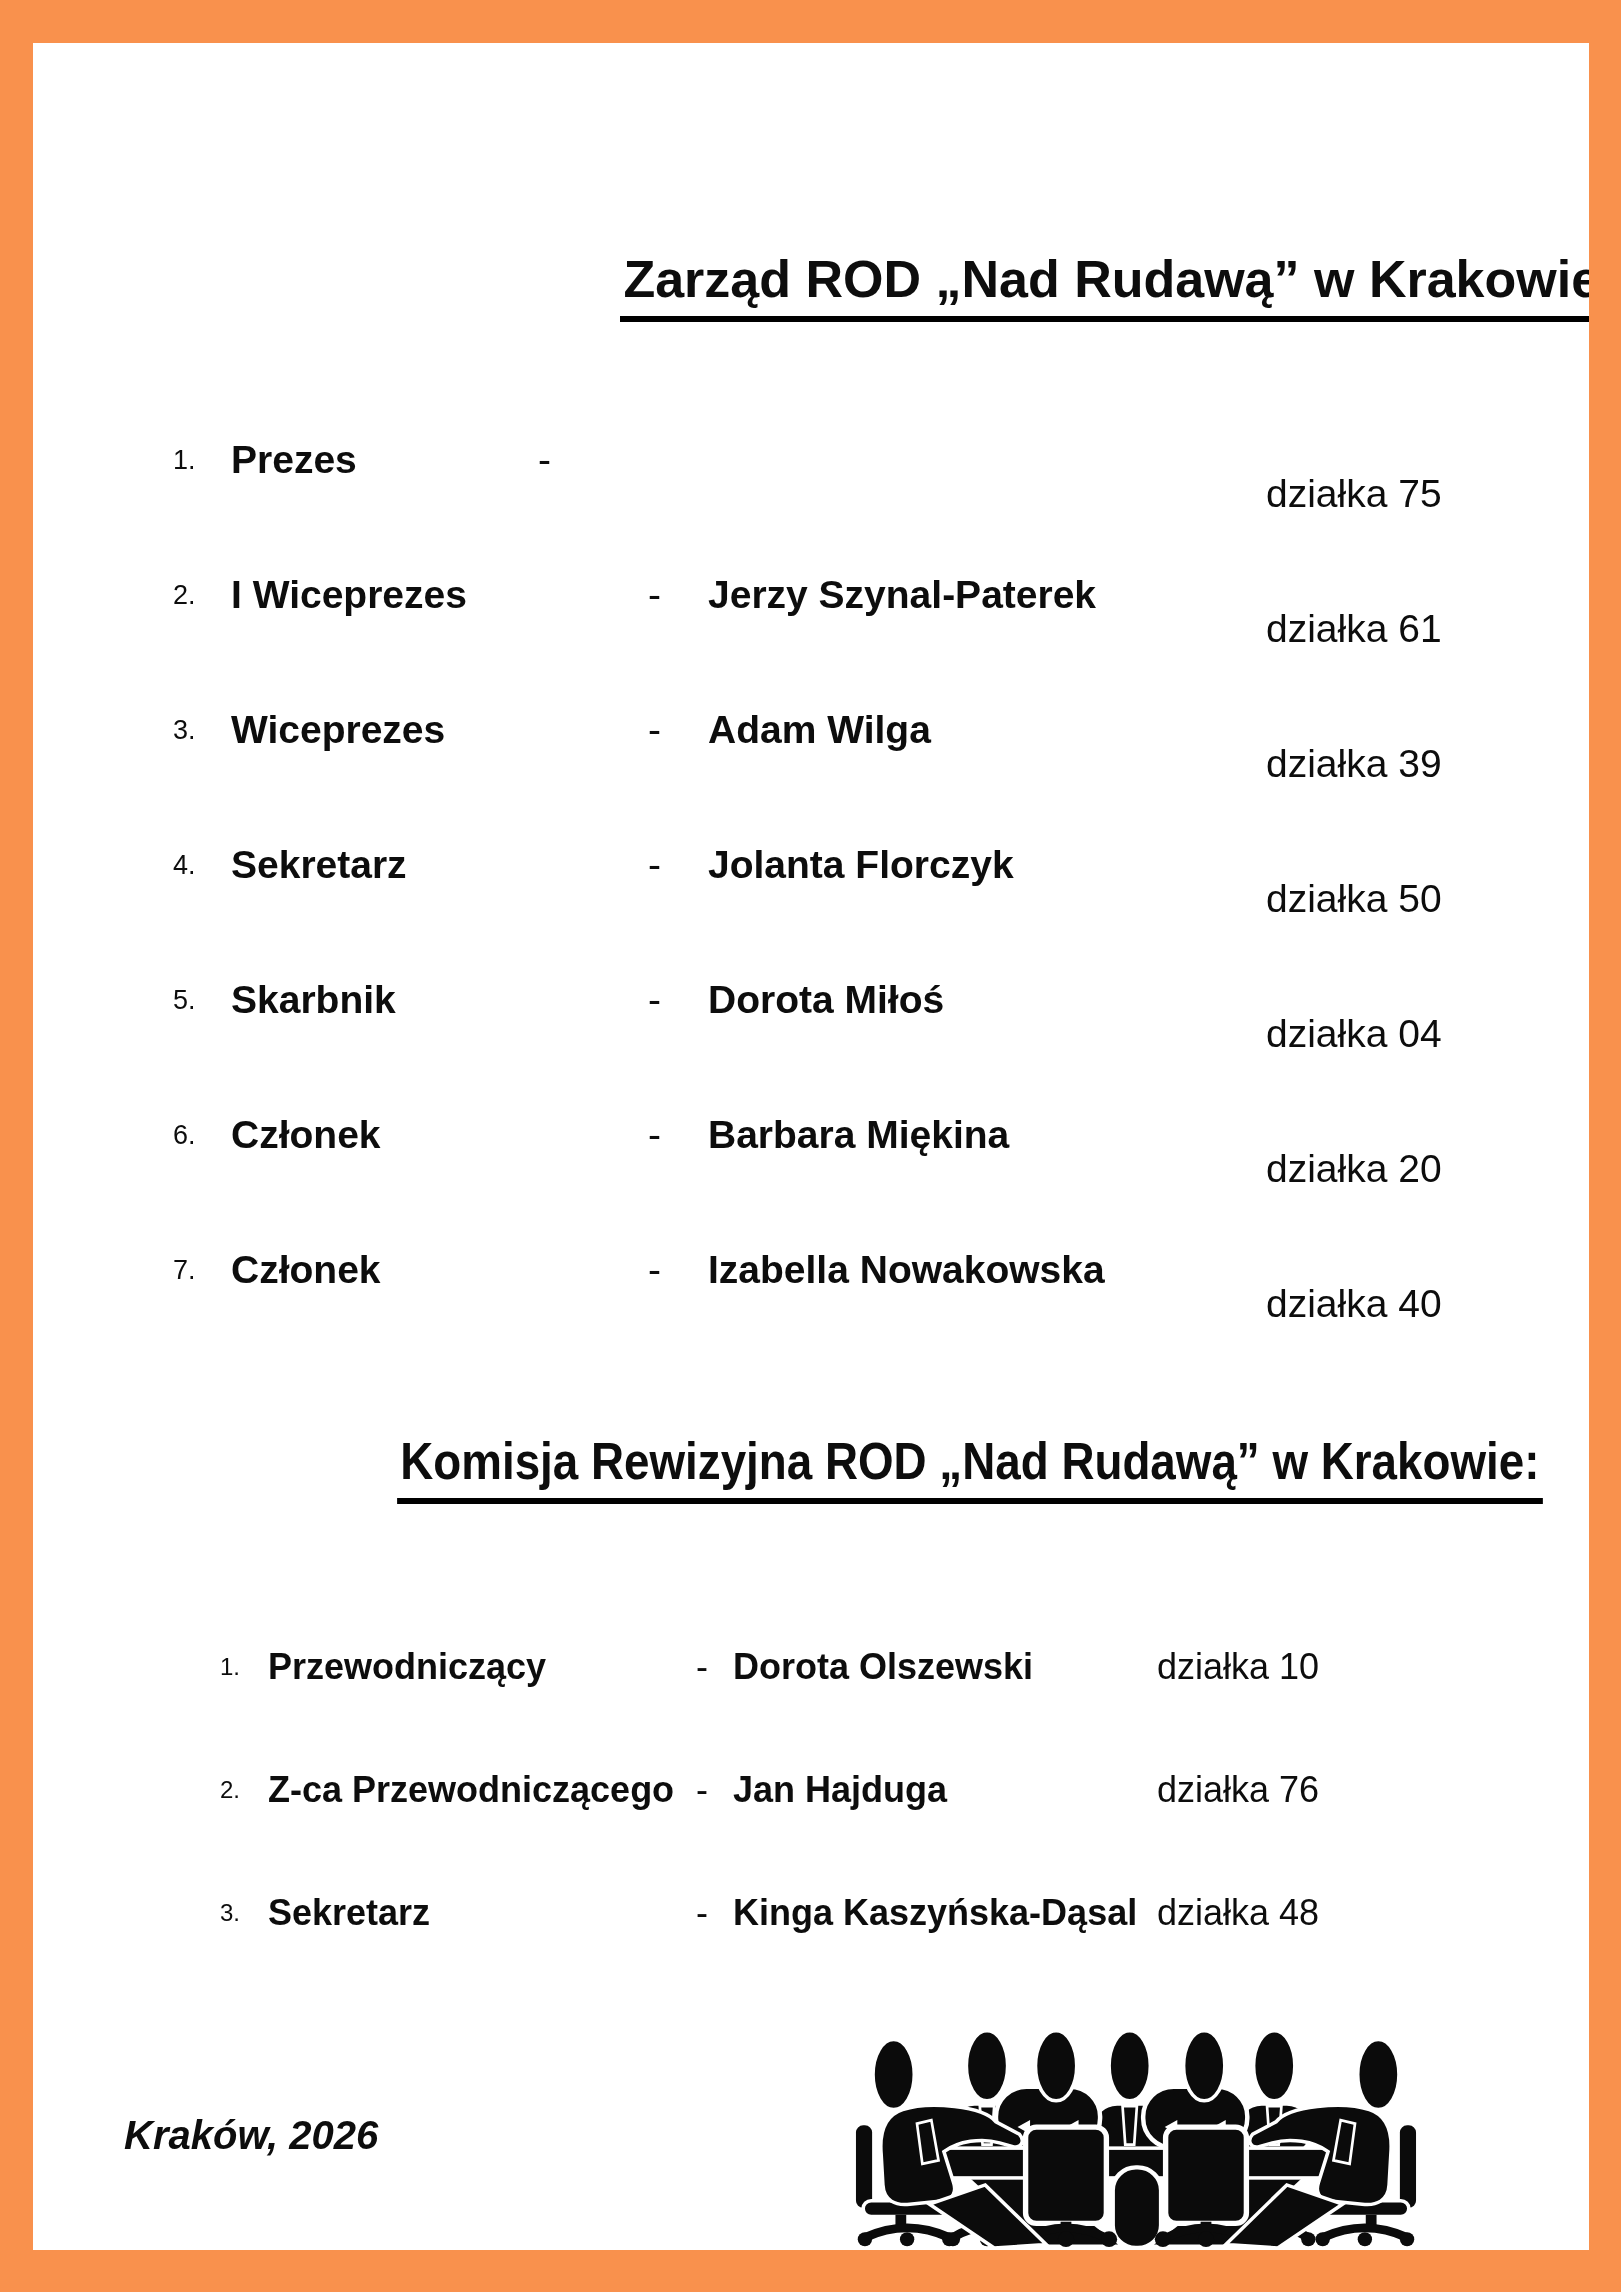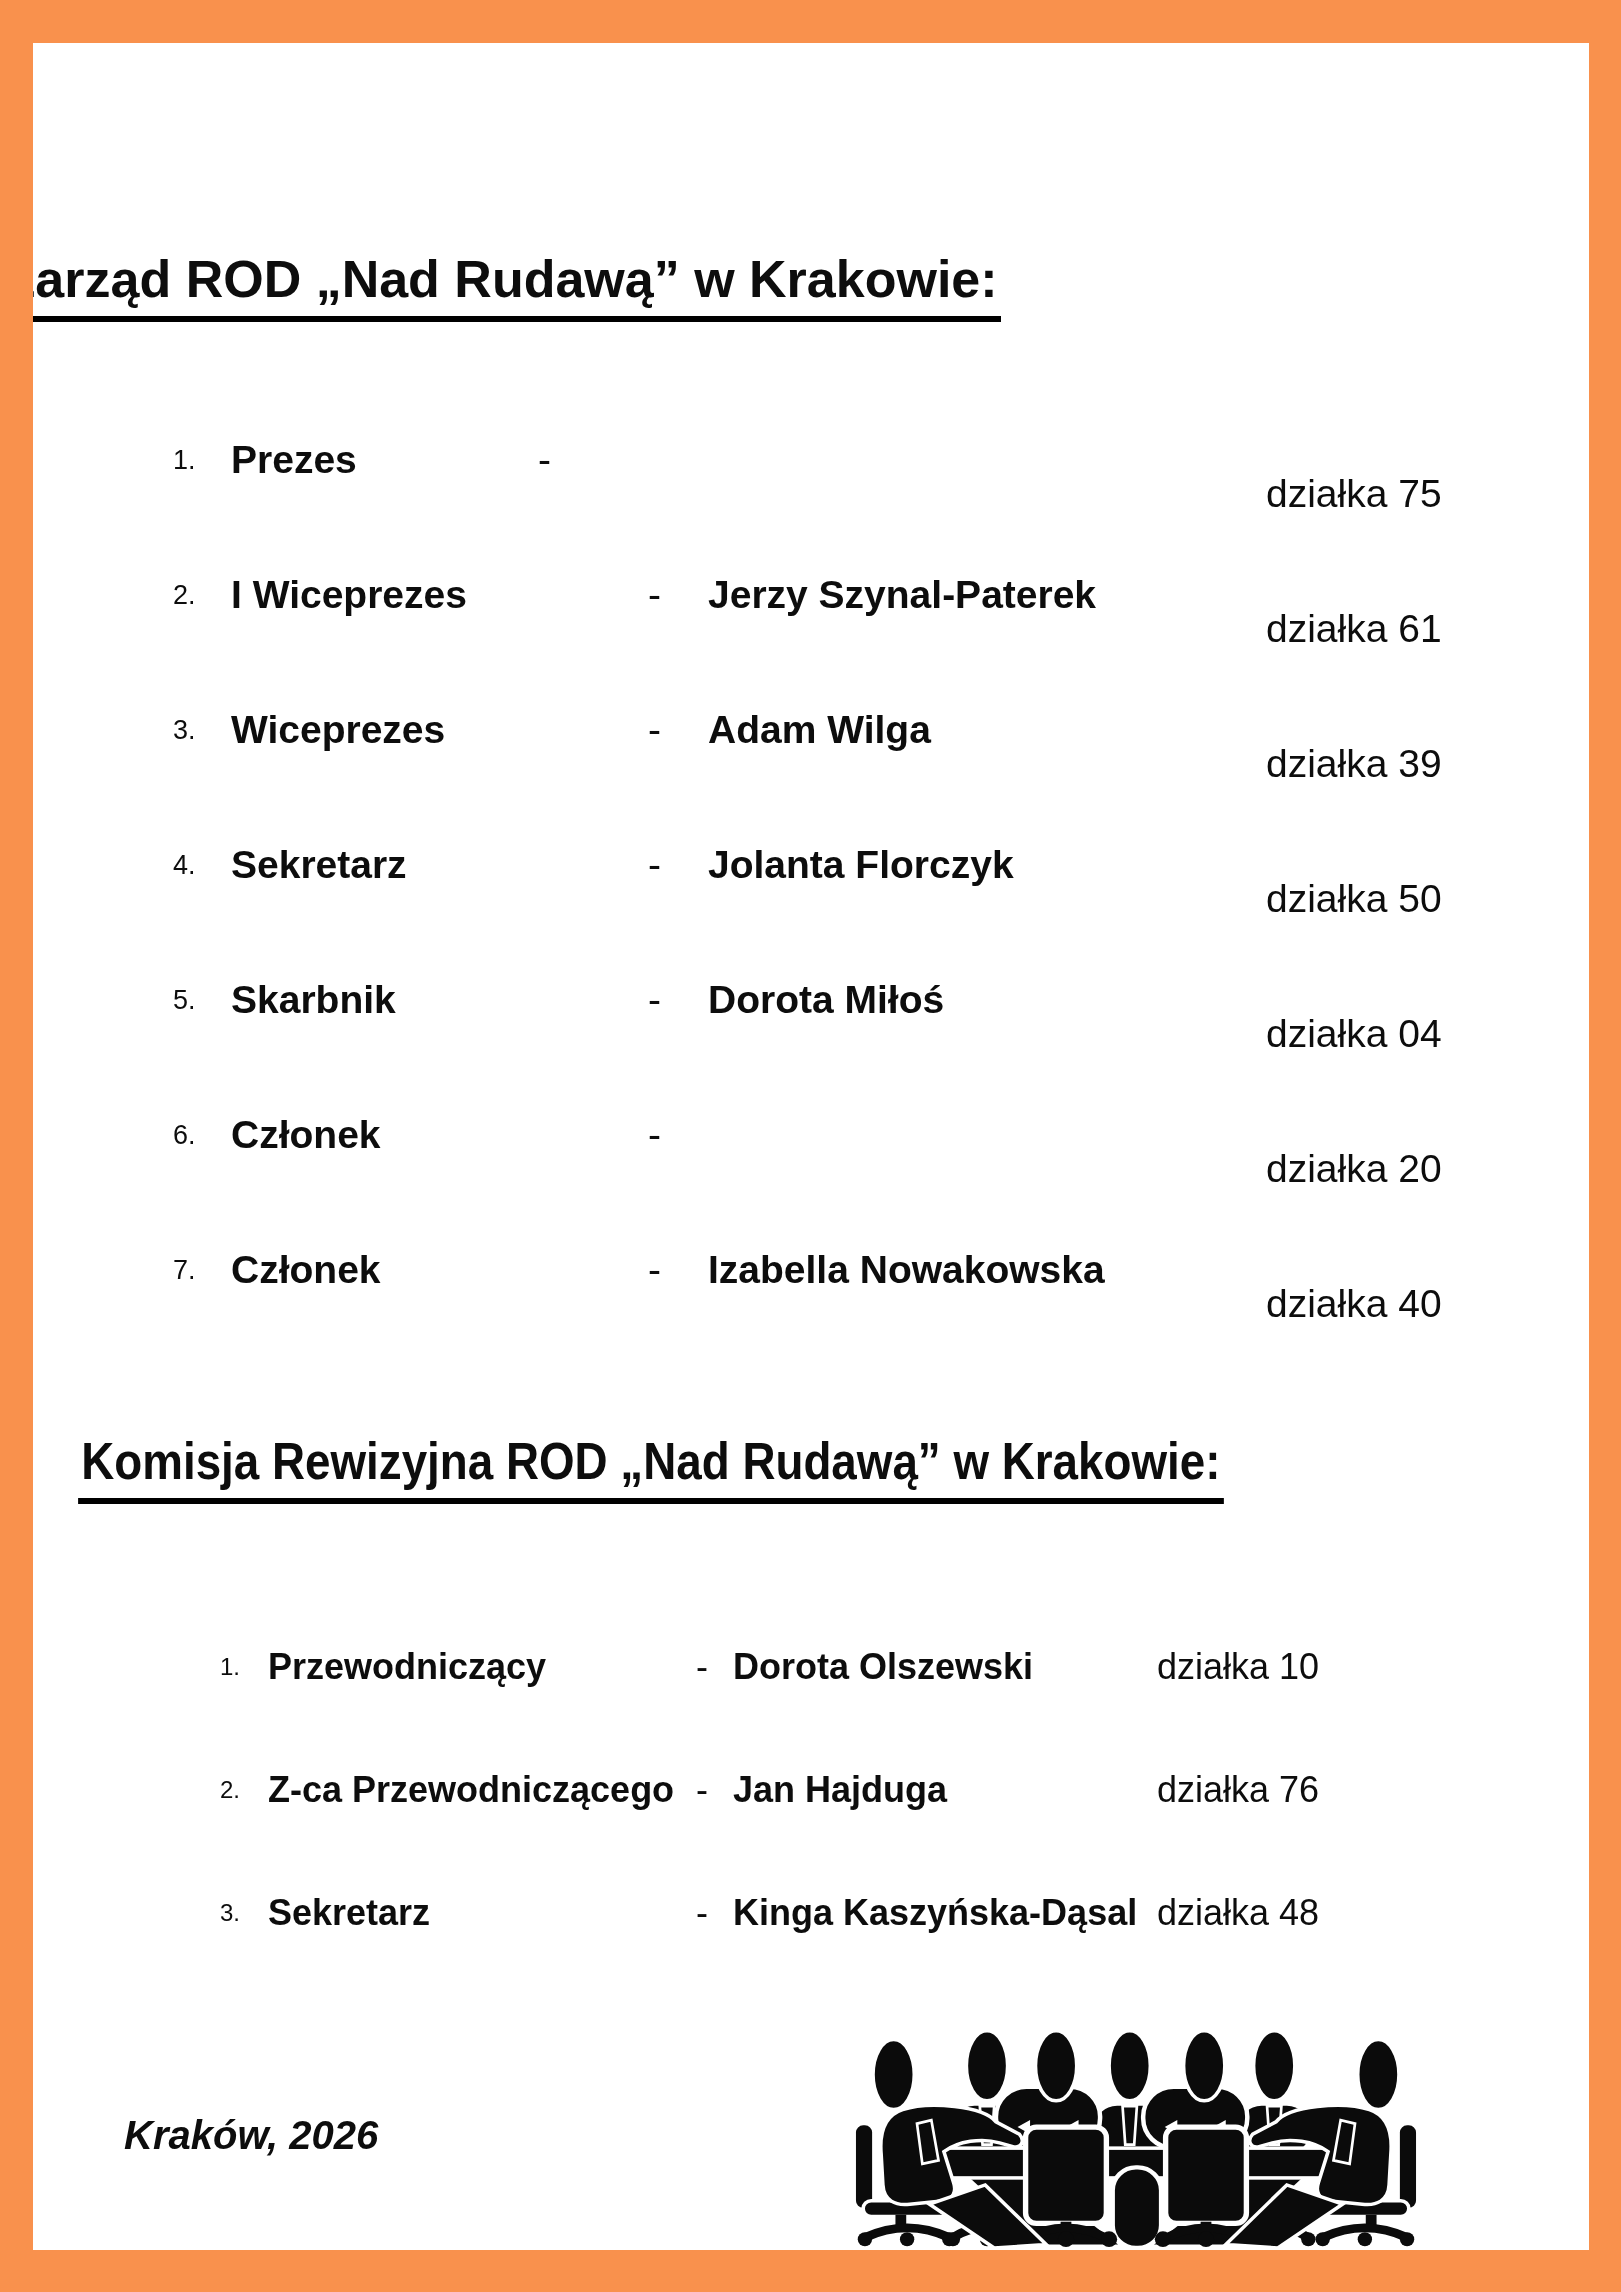--- a/index.html
+++ b/index.html
@@ -8,21 +8,21 @@
     position:relative; width:1621px; height:2293px; background:#ffffff;
     overflow:hidden; font-family:"Liberation Sans", sans-serif; color:var(--ink);
   }
   .frame {
     position:absolute; inset:0; pointer-events:none; z-index:10;
     border-style:solid; border-color:var(--accent);
     border-top-width:43px; border-bottom-width:43px;
     border-left-width:33px; border-right-width:32px;
   }
   .title {
-    position:absolute; left:0; width:100%; text-align:left;
+    position:absolute; left:0; width:100%; text-align:right;
     font-weight:bold; font-size:52px; white-space:nowrap; z-index:2;
   }
   .title .u {
     display:inline-block; border-bottom:6.3px solid #000; padding:0 3.6px 7.2px 3.6px;
   }
   #board-title   { top:249px; }
   #committee-title { top:1431px; }
   #committee-title .u { transform:scaleX(0.88); transform-origin:50% 50%; }
 
   .list { position:absolute; left:0; top:0; width:100%; z-index:2; }
@@ -97,20 +97,21 @@
       <span class="num">5.</span>
       <span class="role">Skarbnik</span>
       <span class="dash">-</span>
       <span class="name">Dorota Miłoś</span>
       <span class="plot">działka 04</span>
     </div>
     <div class="row" style="--i:5">
       <span class="num">6.</span>
       <span class="role">Członek</span>
       <span class="dash">-</span>
+      <span class="name">Barbara Miękina</span>
       <span class="plot">działka 20</span>
     </div>
     <div class="row" style="--i:6">
       <span class="num">7.</span>
       <span class="role">Członek</span>
       <span class="dash">-</span>
       <span class="name">Izabella Nowakowska</span>
       <span class="plot">działka 40</span>
     </div>
   </div>

